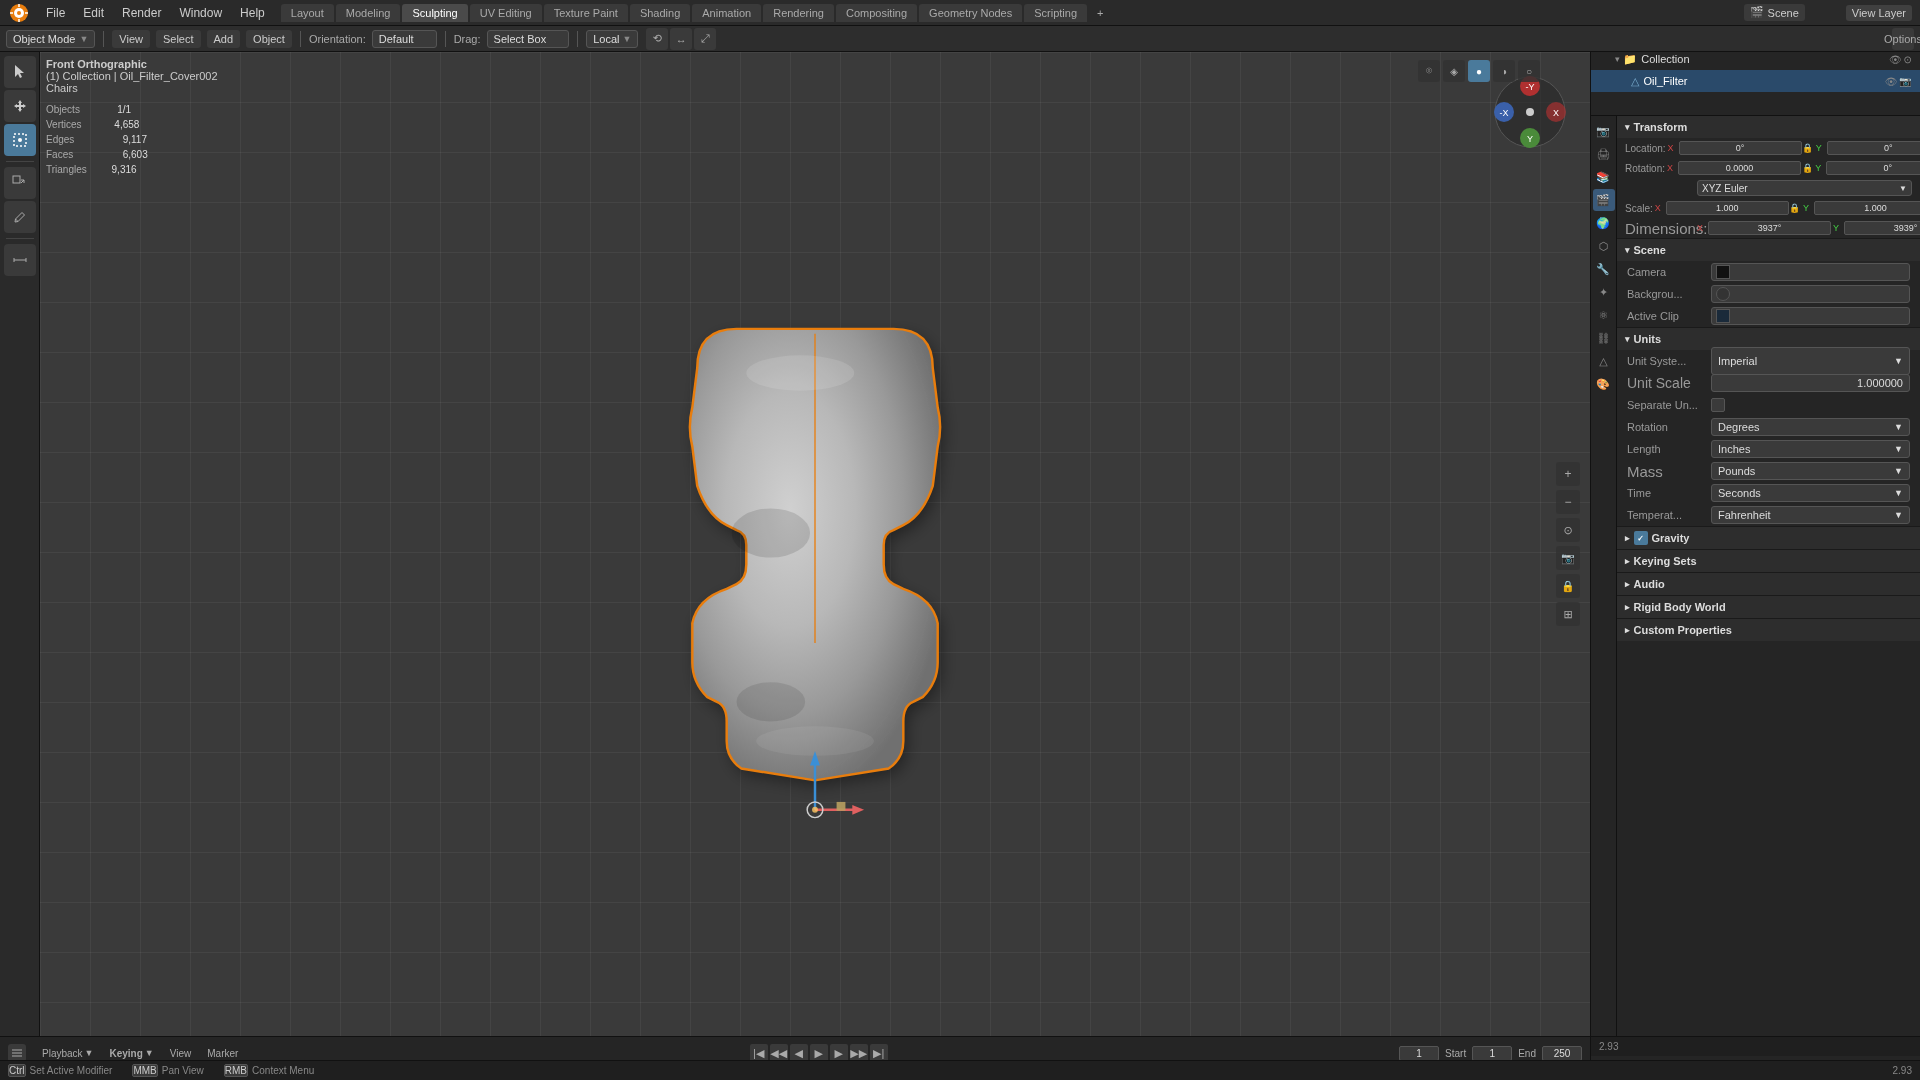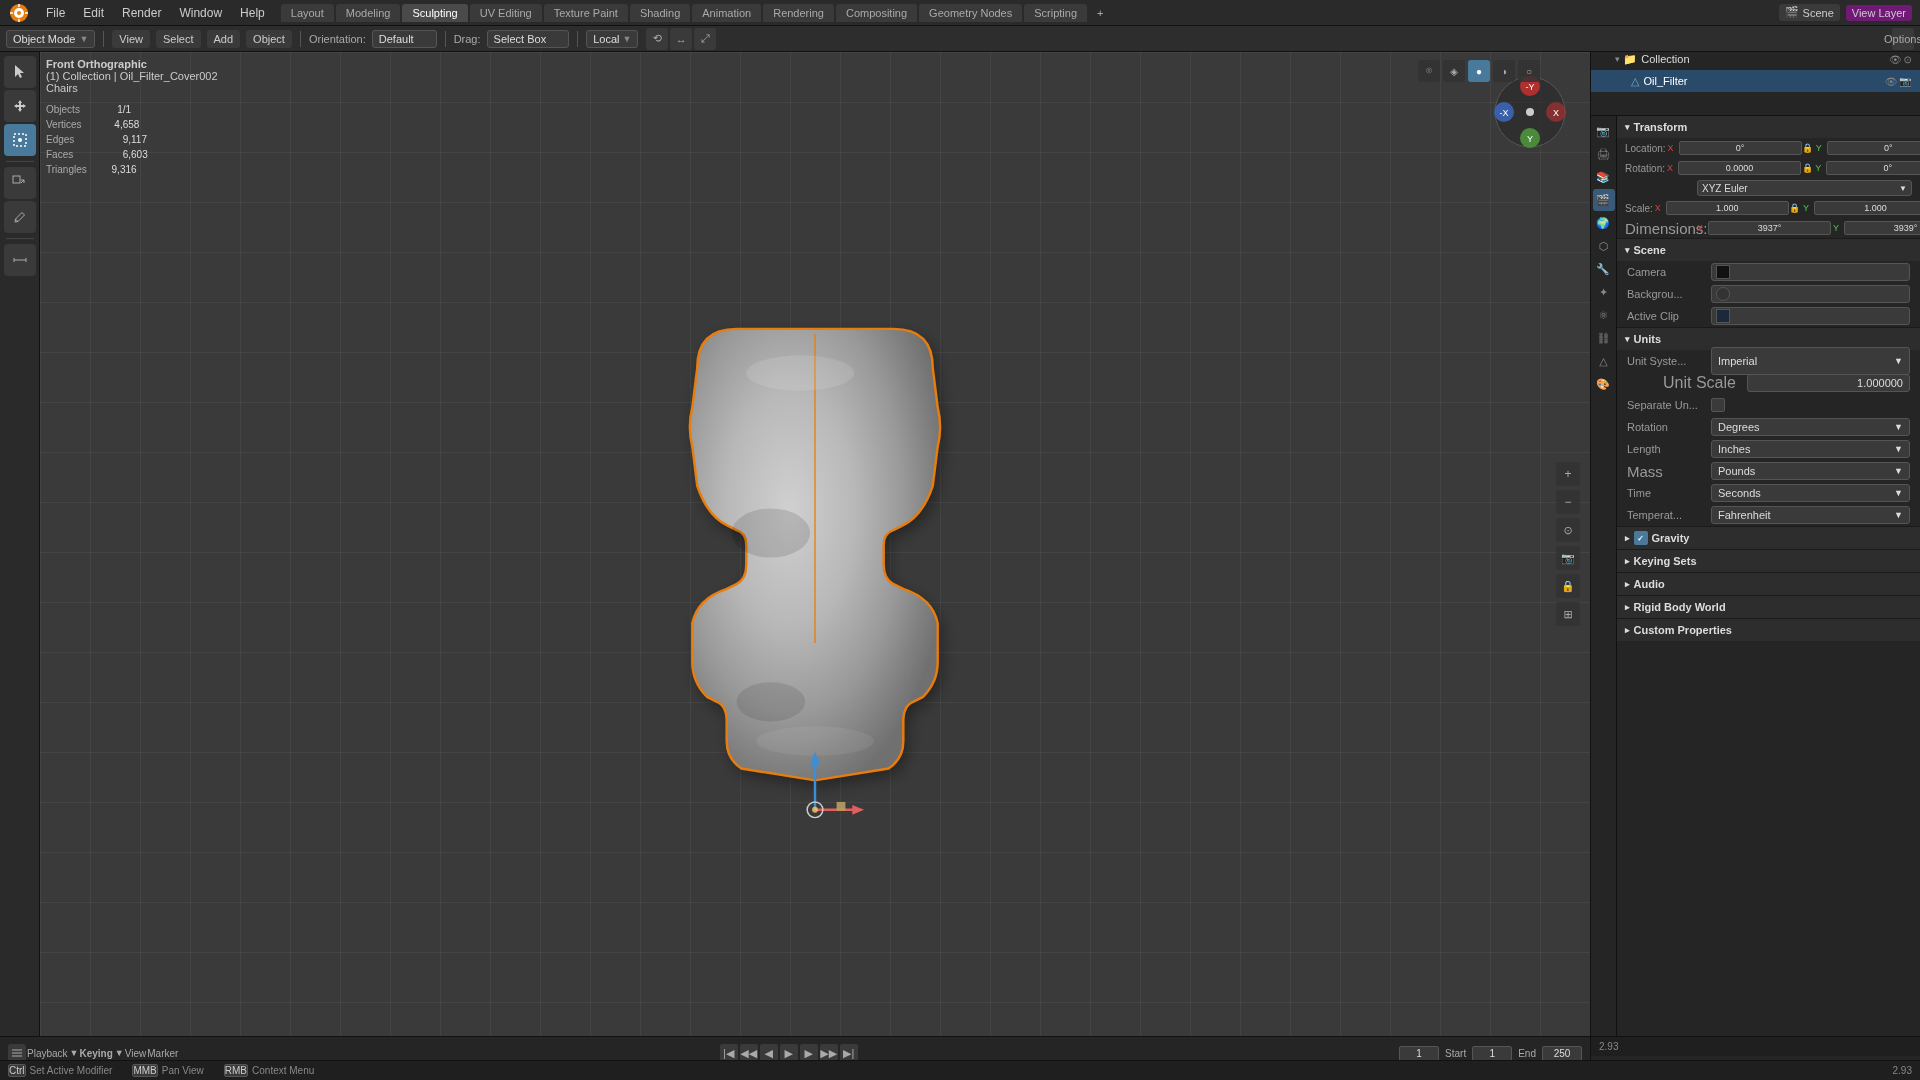--- a/index.html
+++ b/index.html
@@ -274,21 +274,21 @@
       background: #252525;
       border-top: 1px solid #111;
       display: flex;
       flex-direction: column;
     }
     .timeline-header {
       height: 22px;
       display: flex;
       align-items: center;
       padding: 16px 8px;
-      gap: 1px;
+      gap: 16px;
       border-bottom: 1px solid #111;
     }
     .timeline-controls-right {
       margin-left: auto;
       display: flex;
       align-items: center;
       gap: 6px;
       font-size: 10px;
       color: #aaa;
     }
@@ -397,21 +397,21 @@
     <div class="workspace-tab">Compositing</div>
     <div class="workspace-tab">Geometry Nodes</div>
     <div class="workspace-tab">Scripting</div>
     <div class="workspace-tab-add">+</div>
   </div>
   <div class="top-right-controls">
     <div style="display:flex;align-items:center;gap:4px;background:#3a3a3a;padding:2px 6px;border-radius:3px;cursor:pointer;">
       <span style="font-size:11px;color:#ccc;">🎬</span>
       <span style="font-size:11px;color:#ccc;">Scene</span>
     </div>
-    <div style="display:flex;align-items:center;gap:4px;background:#701a75;padding:2px 6px;border-radius:3px;cursor:pointer;">
+    <div style="display:flex;align-items:center;gap:4px;background:#404040;padding:2px 6px;border-radius:3px;cursor:pointer;margin-left:35px;">
       <span style="font-size:11px;color:#ccc;">View Layer</span>
     </div>
   </div>
 </div>
 
 <div class="header-toolbar">
   <div class="mode-dropdown">
     <span>Object Mode</span>
     <span class="chevron">▼</span>
   </div>
@@ -922,21 +922,21 @@
           <span>Units</span>
         </div>
         <div style="display:flex;align-items:center;padding:2px 10px;height:22px;gap:4px;">
           <span style="width:80px;color:#999;font-size:11px;">Unit Syste...</span>
           <div style="flex:1;background:#3a3a3a;border:1px solid #555;border-radius:3px;height:28px;cursor:pointer;display:flex;align-items:center;justify-content:space-between;padding:0 6px;font-size:11px;color:#ddd;">
             <span>Imperial</span>
             <span style="font-size:9px;">▼</span>
           </div>
         </div>
         <div style="display:flex;align-items:center;padding:2px 10px;height:22px;gap:4px;">
-          <span style="width:80px;color:#999;font-size:16px;margin-left:36px;">Unit Scale</span>
+          <span style="width:80px;color:#999;font-size:14px;">Unit Scale</span>
           <input style="flex: 1 1 0%; background: rgb(58, 58, 58); border: 1px solid rgb(85, 85, 85); color: rgb(221, 221, 221); padding: 1px 6px; border-radius: 3px; font-size: 11px; height: 18px; text-align: right;" value="1.000000">
         </div>
         <div style="display:flex;align-items:center;padding:2px 10px;height:22px;gap:4px;">
           <span style="width:80px;color:#999;font-size:11px;">Separate Un...</span>
           <div style="width:14px;height:14px;background:#3a3a3a;border:1px solid #555;border-radius:2px;cursor:pointer;"></div>
         </div>
         <div style="display:flex;align-items:center;padding:2px 10px;height:22px;gap:4px;">
           <span style="width:80px;color:#999;font-size:11px;">Rotation</span>
           <div style="flex:1;background:#3a3a3a;border:1px solid #555;border-radius:3px;height:18px;cursor:pointer;display:flex;align-items:center;justify-content:space-between;padding:0 6px;font-size:11px;color:#ddd;">
             <span>Degrees</span>

